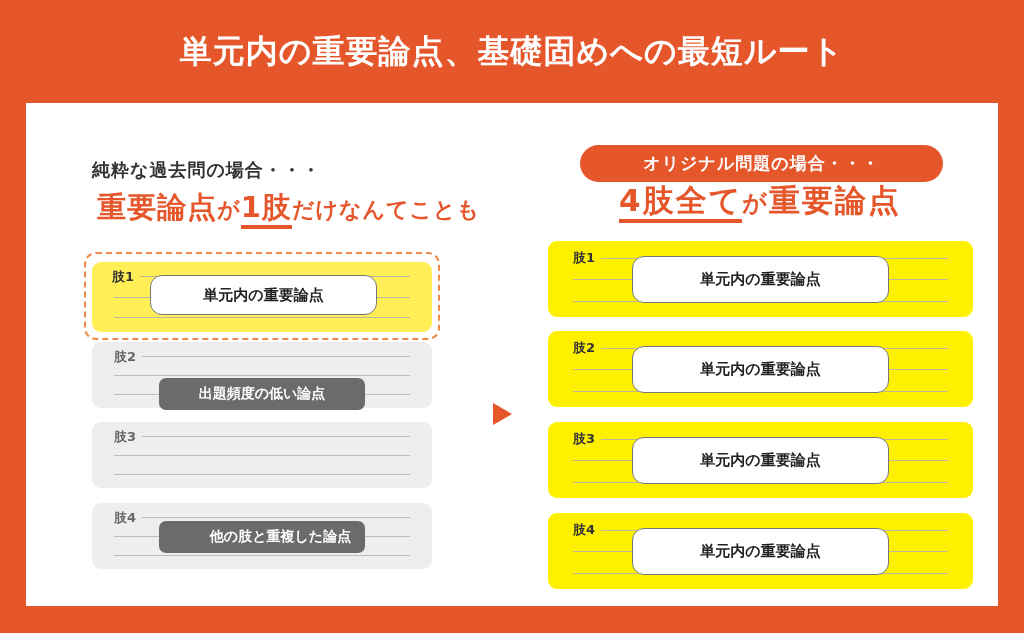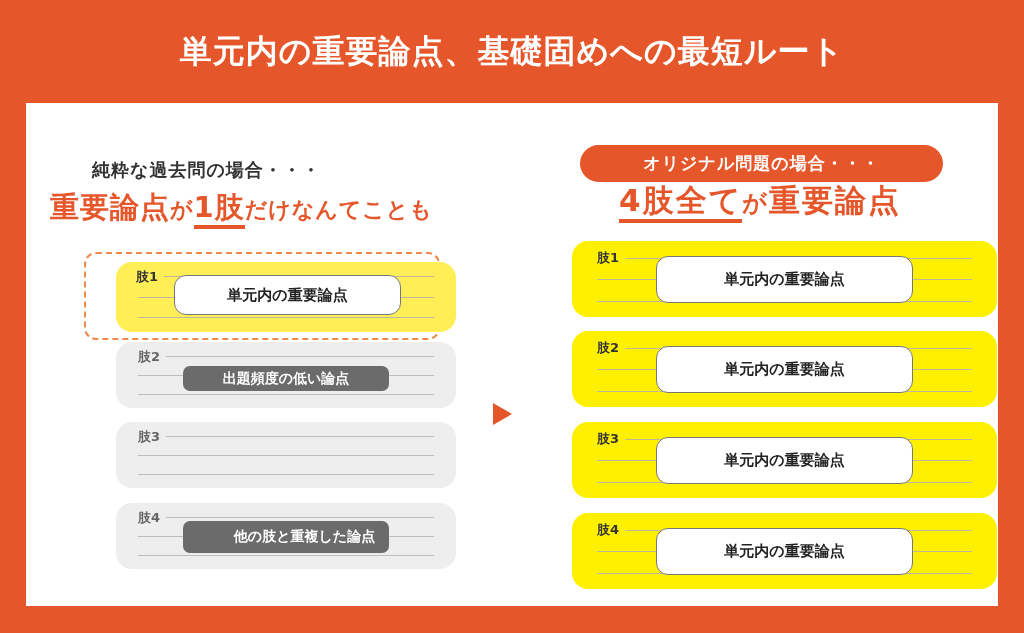--- a/index.html
+++ b/index.html
@@ -2,28 +2,28 @@
 <html><head>
 <meta charset="utf-8">
 <style>
   * { box-sizing: border-box; margin: 0; padding: 0; }
   html, body { width: 1024px; height: 633px; overflow: hidden; }
   body { background: #E5562A; font-family: "DejaVu Sans", "Liberation Sans", sans-serif; position: relative; }
   .title { position: absolute; left: 0; top: 30px; width: 1024px; text-align: center; color: #fff; font-weight: bold; font-size: 32px; letter-spacing: 1px; }
   .panel { position: absolute; left: 26px; top: 103px; width: 972px; height: 503px; background: #fff; }
   .abs { position: absolute; }
   .sub-left { left: 92px; top: 158px; width: 340px; text-align: left; font-weight: bold; font-size: 18px; color: #333; letter-spacing: 1px; }
-  .head-left { left: 50px; top: 188px; width: 430px; text-align: left; font-weight: bold; font-size: 29px; color: #E5562A; white-space: nowrap; letter-spacing: 1px; }
+  .head-left { left: 50px; top: 188px; width: 430px; text-align: right; font-weight: bold; font-size: 29px; color: #E5562A; white-space: nowrap; letter-spacing: 1px; }
   .head-left .small { font-size: 22px; }
   .ul { border-bottom: 4px solid #E5562A; padding-bottom: 1px; }
   .pill { left: 580px; top: 133px; width: 363px; height: 37px; border-radius: 19px; background: #E5562A; color: #fff; font-weight: bold; font-size: 17px; display: flex; align-items: center; justify-content: center; letter-spacing: 1px; margin-top: 12px; }
   .head-right { left: 560px; top: 180px; width: 400px; text-align: center; font-weight: bold; font-size: 31px; color: #E5562A; white-space: nowrap; letter-spacing: 2px; }
   .head-right .small { font-size: 24px; }
   .dashed { left: 84px; top: 252px; width: 356px; height: 88px; border: 2px dashed #F08A4B; border-radius: 12px; }
-  .card { position: absolute; border-radius: 16px; margin-left: 24px; }
+  .card { position: absolute; border-radius: 9px; }
   .card .line { position: absolute; height: 1px; background: #BDB7A0; }
   .card.gray .line { background: #BDBDBD; }
   .card .lbl { position: absolute; font-weight: bold; font-size: 13px; color: #333; }
   .card.gray .lbl { color: #666; }
   .card .box { position: absolute; display: flex; align-items: center; justify-content: center; font-weight: bold; white-space: nowrap; }
   .card .box.white { background: #fff; border: 1px solid #777; border-radius: 12px; color: #222; font-size: 15px; }
   .card .box.dark { background: #6B6B6B; border-radius: 7px; color: #fff; font-size: 14px; }
   .arrow { left: 493px; top: 403px; width: 0; height: 0; border-top: 11px solid transparent; border-bottom: 11px solid transparent; border-left: 19px solid #E5562A; }
 </style>
 </head>
@@ -46,21 +46,21 @@
   <div class="line" style="left:22px;right:22px;top:55px;"></div>
   <div class="lbl" style="left:20px;top:6px;background:#FFEE55;padding-right:6px;">肢1</div>
   <div class="box white" style="left:58px;top:13px;width:227px;height:40px;">単元内の重要論点</div>
 </div>
 
 <div class="card gray" style="left:92px;top:342px;width:340px;height:66px;background:#EEEEEE;">
   <div class="line" style="left:22px;right:22px;top:14px;"></div>
   <div class="line" style="left:22px;right:22px;top:33px;"></div>
   <div class="line" style="left:22px;right:22px;top:52px;"></div>
   <div class="lbl" style="left:22px;top:6px;background:#EEEEEE;padding-right:6px;">肢2</div>
-  <div class="box dark" style="left:67px;top:24px;width:206px;height:25px;">出題頻度の低い論点</div>
+  <div class="box dark" style="left:67px;top:36px;width:206px;height:32px;">出題頻度の低い論点</div>
 </div>
 
 <div class="card gray" style="left:92px;top:422px;width:340px;height:66px;background:#EEEEEE;">
   <div class="line" style="left:22px;right:22px;top:14px;"></div>
   <div class="line" style="left:22px;right:22px;top:33px;"></div>
   <div class="line" style="left:22px;right:22px;top:52px;"></div>
   <div class="lbl" style="left:22px;top:6px;background:#EEEEEE;padding-right:6px;">肢3</div>
 </div>
 
 <div class="card gray" style="left:92px;top:503px;width:340px;height:66px;background:#EEEEEE;">

